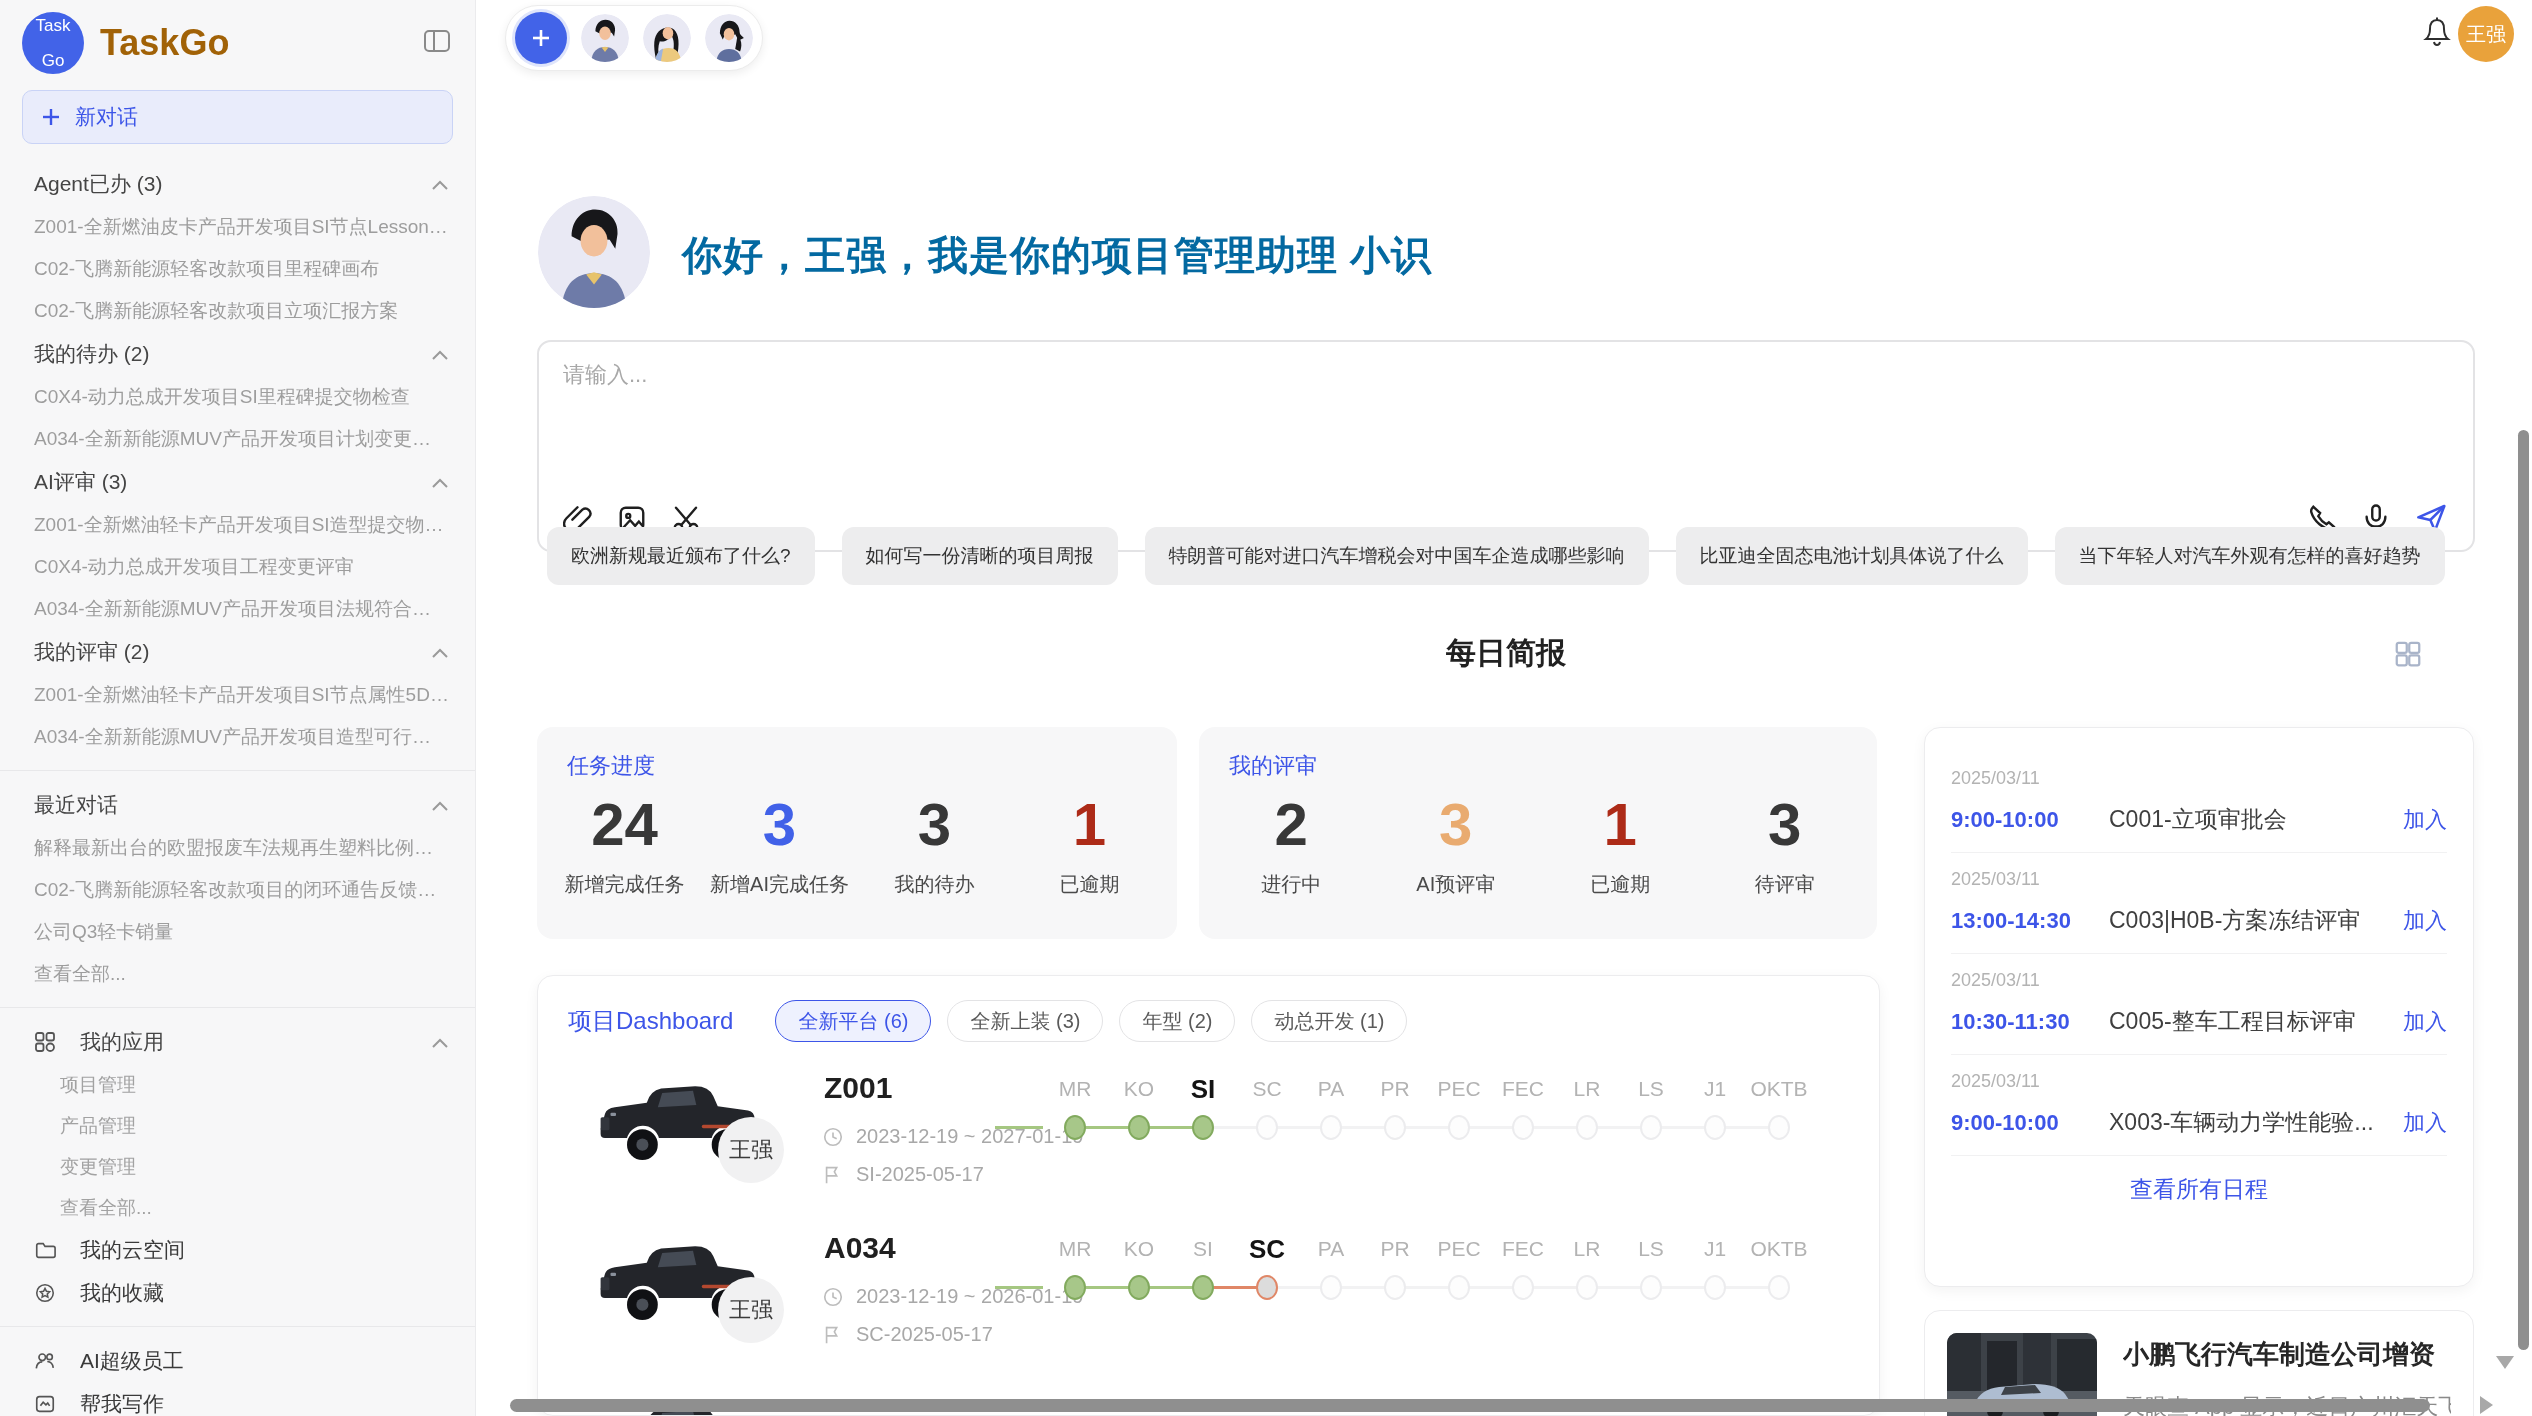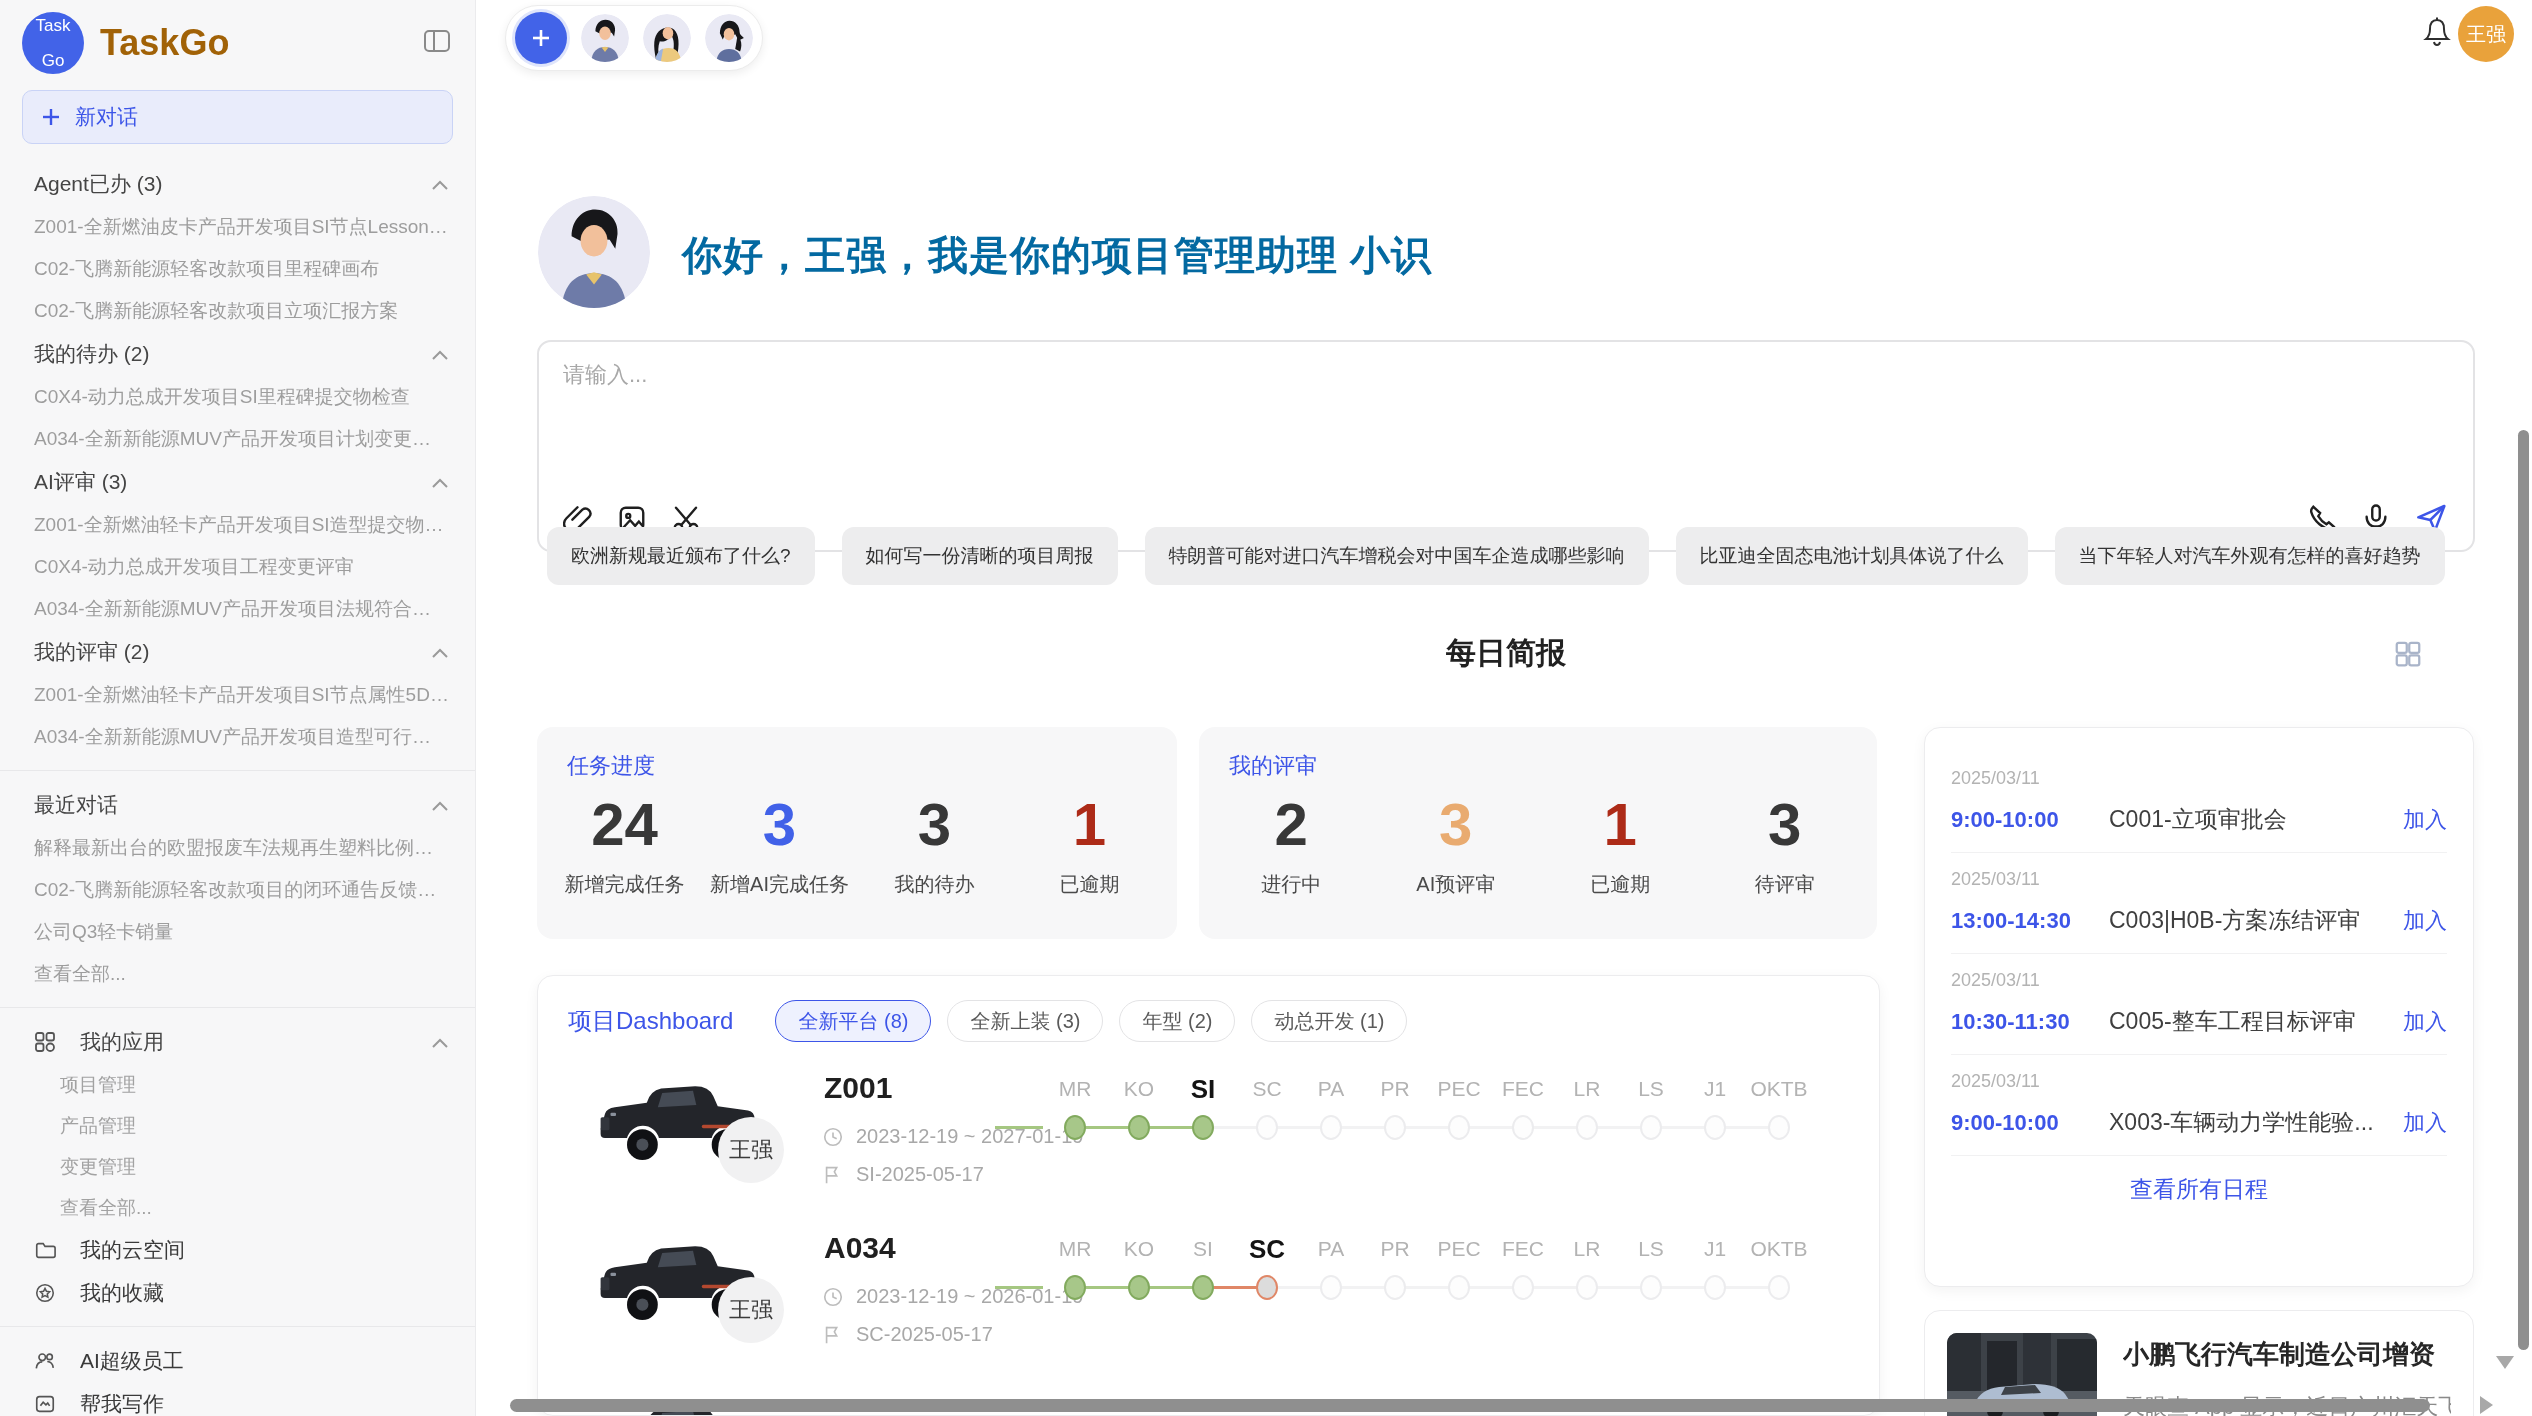--- a/index.html
+++ b/index.html
@@ -453,21 +453,21 @@
         </div>
       </div>
 
       <div class="sch-all">查看所有日程</div>
     </div>
 
     <div class="dashboard">
       <div class="db-head">
         <div class="db-title">项目Dashboard</div>
         <div class="db-tabs">
-          <div class="db-tab active">全新平台 (8)</div>
+          <div class="db-tab active">全新平台 (6)</div>
           <div class="db-tab">全新上装 (3)</div>
           <div class="db-tab">年型 (2)</div>
           <div class="db-tab">动总开发 (1)</div>
         </div>
       </div>
 
       <div class="proj p1">
         <div class="truck">
           <svg width="165" height="100" viewBox="0 0 300 170">
               <path d="M12 100l8-28q3-10 18-12l58-8q6-22 26-26l62-4q25 0 33 18l8 18 55 8q12 2 12 16v26q0 8-8 8h-12a30 30 0 0 0-58 0h-96a30 30 0 0 0-58 0h-40q-8 0-8-8z" fill="#23252a"></path>

